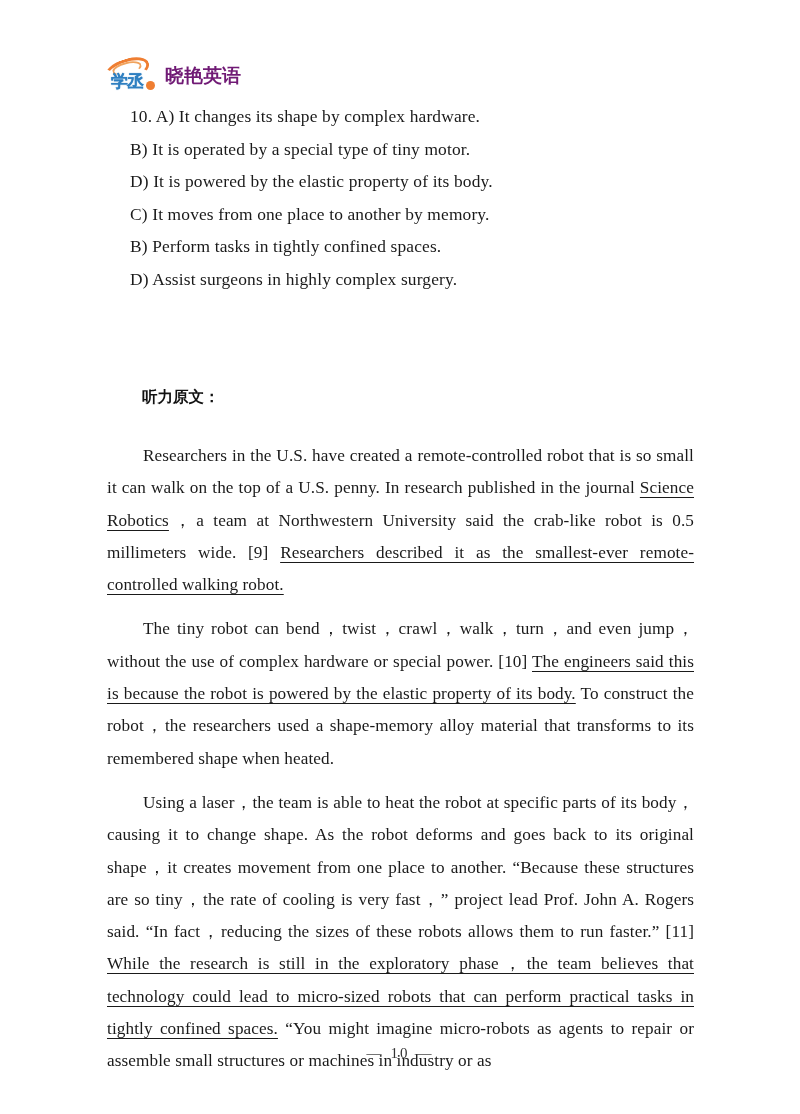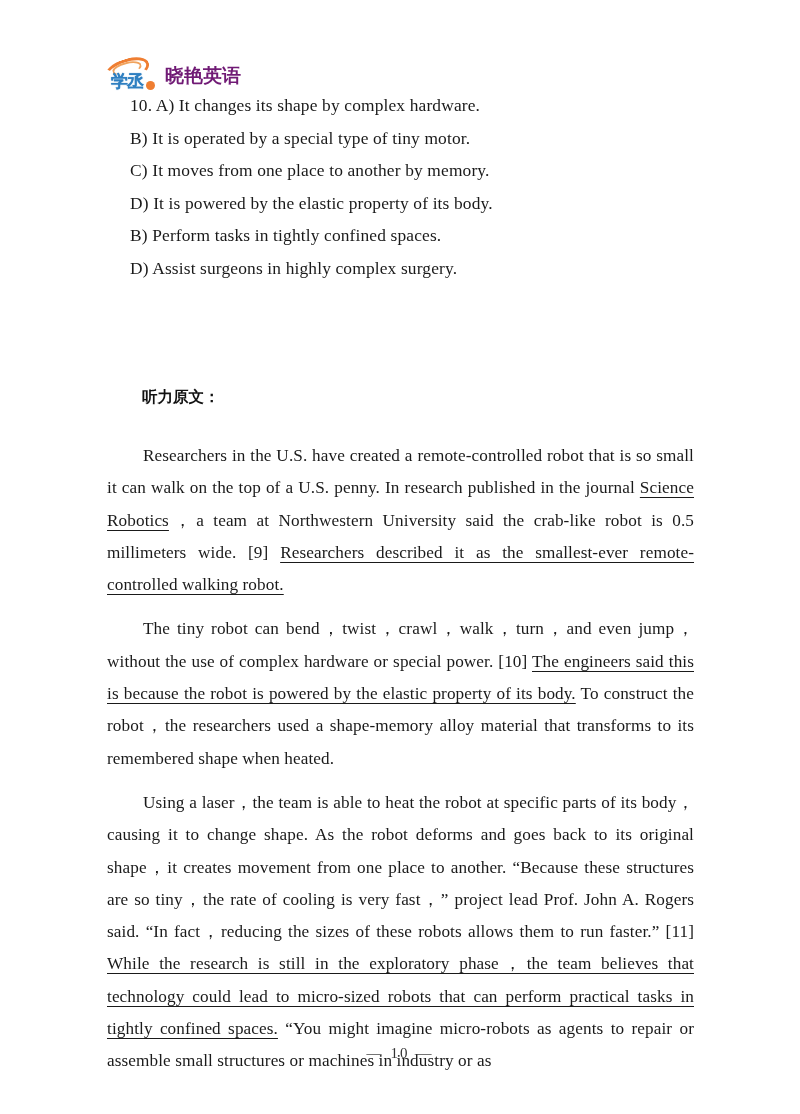--- a/index.html
+++ b/index.html
@@ -93,21 +93,21 @@
     font-size: 19px;
     line-height: 1;
     color: #701a75;
     letter-spacing: 0px;
   }
 
   
   .options {
     position: absolute;
     left: 130px;
-    top: 89px;
+    top: 100px;
     width: 580px;
   }
   .option-line {
     font-size: 17.4px;
     line-height: 32.5px;
     white-space: nowrap;
     letter-spacing: 0.15px;
   }
 
   
@@ -177,22 +177,22 @@
       <span class="arc-inner"></span>
       <span class="dot"></span>
       <span class="cn">学丞</span>
     </div>
     <div class="logo-text">晓艳英语</div>
   </div>
 
   <div class="options">
     <div class="option-line">10. A) It changes its shape by complex hardware.</div>
     <div class="option-line">B) It is operated by a special type of tiny motor.</div>
+    <div class="option-line">D) It is powered by the elastic property of its body.</div>
     <div class="option-line">C) It moves from one place to another by memory.</div>
-    <div class="option-line">D) It is powered by the elastic property of its body.</div>
     <div class="option-line">B) Perform tasks in tightly confined spaces.</div>
     <div class="option-line">D) Assist surgeons in highly complex surgery.</div>
   </div>
 
   <div class="section-heading">听力原文：</div>
 
   <div class="passage">
 
     <p class="para jf"><span>Researchers in the U.S. have created a remote-controlled robot that is so small it can walk on the top of a U.S. penny. In research published in the journal </span><span class="u">Science Robotics</span><span>，a team at Northwestern University said the crab-like robot is 0.5 millimeters wide. [9] </span><span class="u">Researchers described it as the smallest-ever remote-controlled walking robot.</span></p>
 

